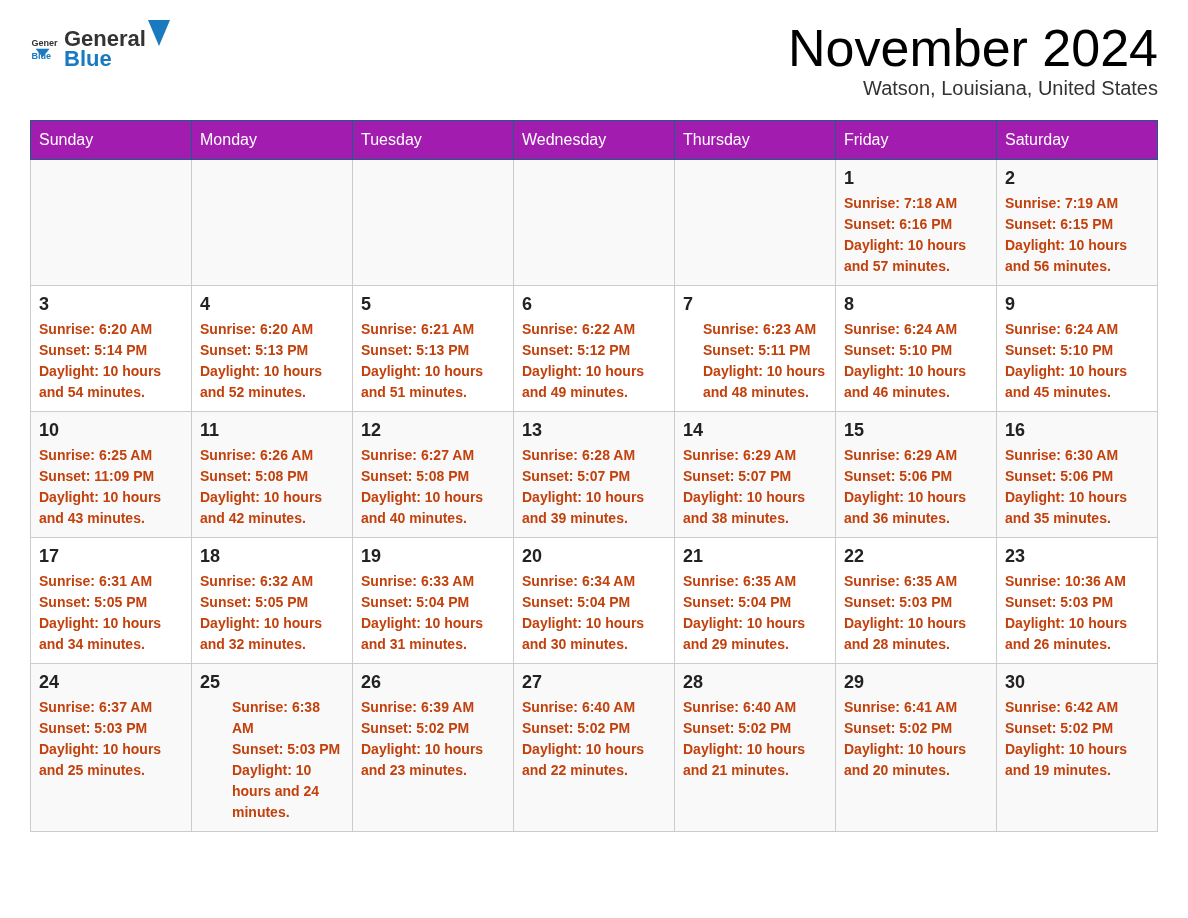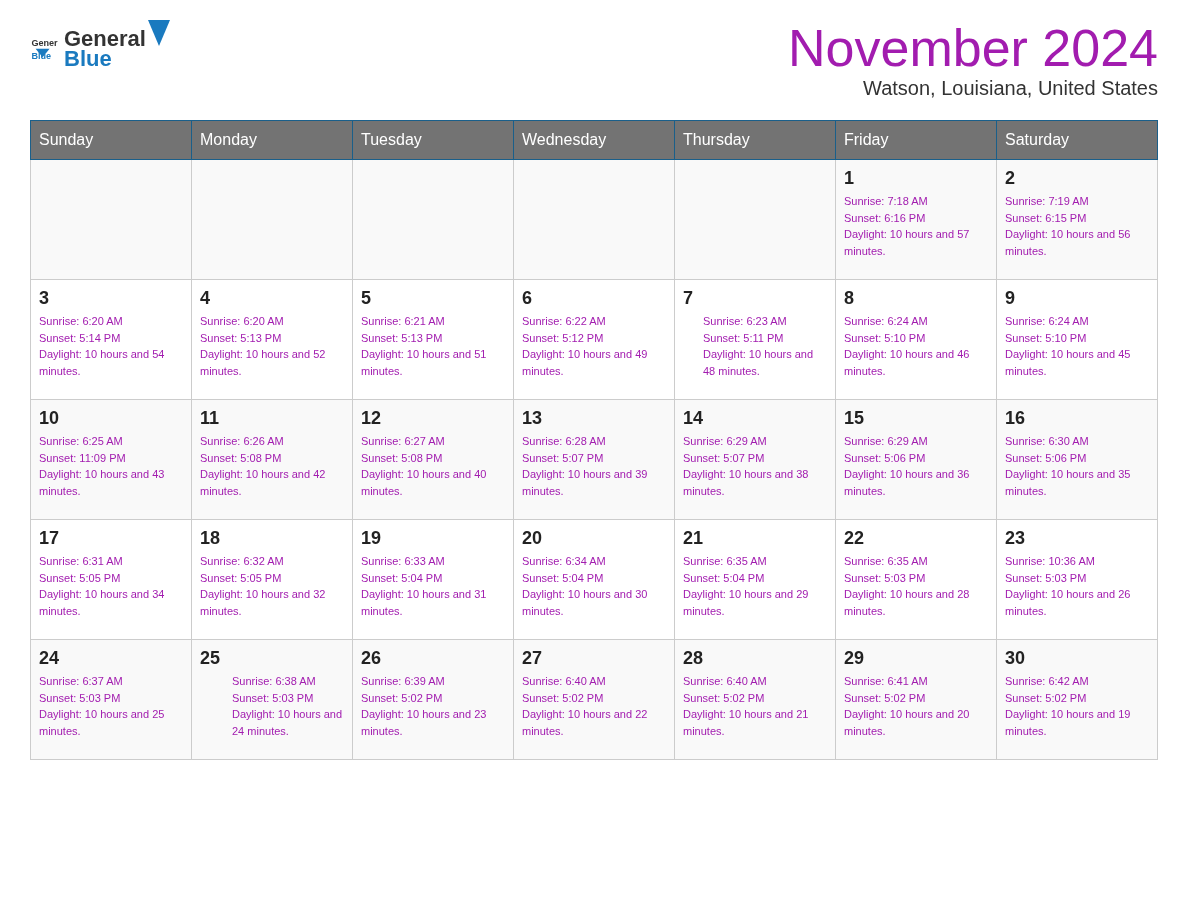--- a/index.html
+++ b/index.html
@@ -34,36 +34,36 @@
     .logo-icon {
       width: 28px;
       height: 28px;
     }
     .title-section {
       text-align: right;
     }
     .month-title {
       font-size: 52px;
       font-weight: 300;
-      color: #a21caf;
+      color: #000000;
       line-height: 1.1;
     }
     .location-title {
       font-size: 20px;
       color: #333;
       font-weight: normal;
       margin-top: 0;
     }
     table {
       width: 100%;
       border-collapse: collapse;
       table-layout: fixed;
     }
     th {
-      background-color: #737373;
+      background-color: #a21caf;
       color: white;
       padding: 10px 8px;
       font-size: 16px;
       font-weight: normal;
       text-align: left;
       border: 1px solid #1a5f8a;
     }
     td {
       vertical-align: top;
       padding: 8px 8px;
@@ -74,23 +74,24 @@
       height: 120px;
     }
     .day-number {
       font-size: 18px;
       font-weight: bold;
       color: #222;
       display: block;
       margin-bottom: 4px;
     }
     .day-info {
-      font-size: 11px;
+      font-size: 14px;
       line-height: 1.5;
-      color: #a21caf;
+      color: #c2410c;
+      font-weight: bold;
     }
     tr:nth-child(odd) td {
       background-color: #f9f9f9;
     }
     tr:nth-child(even) td {
       background-color: #ffffff;
     }
     .empty-cell {
       background-color: #f9f9f9;
     }

